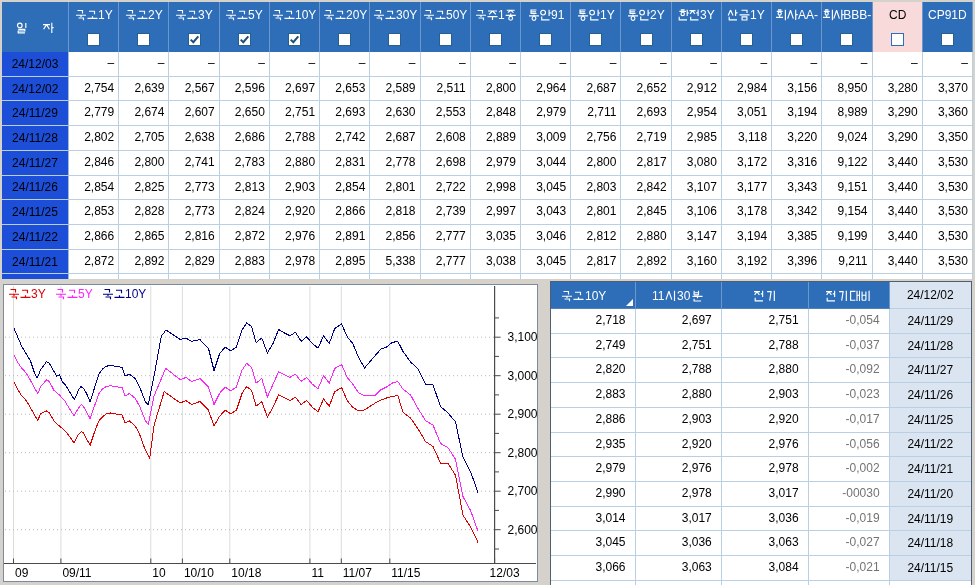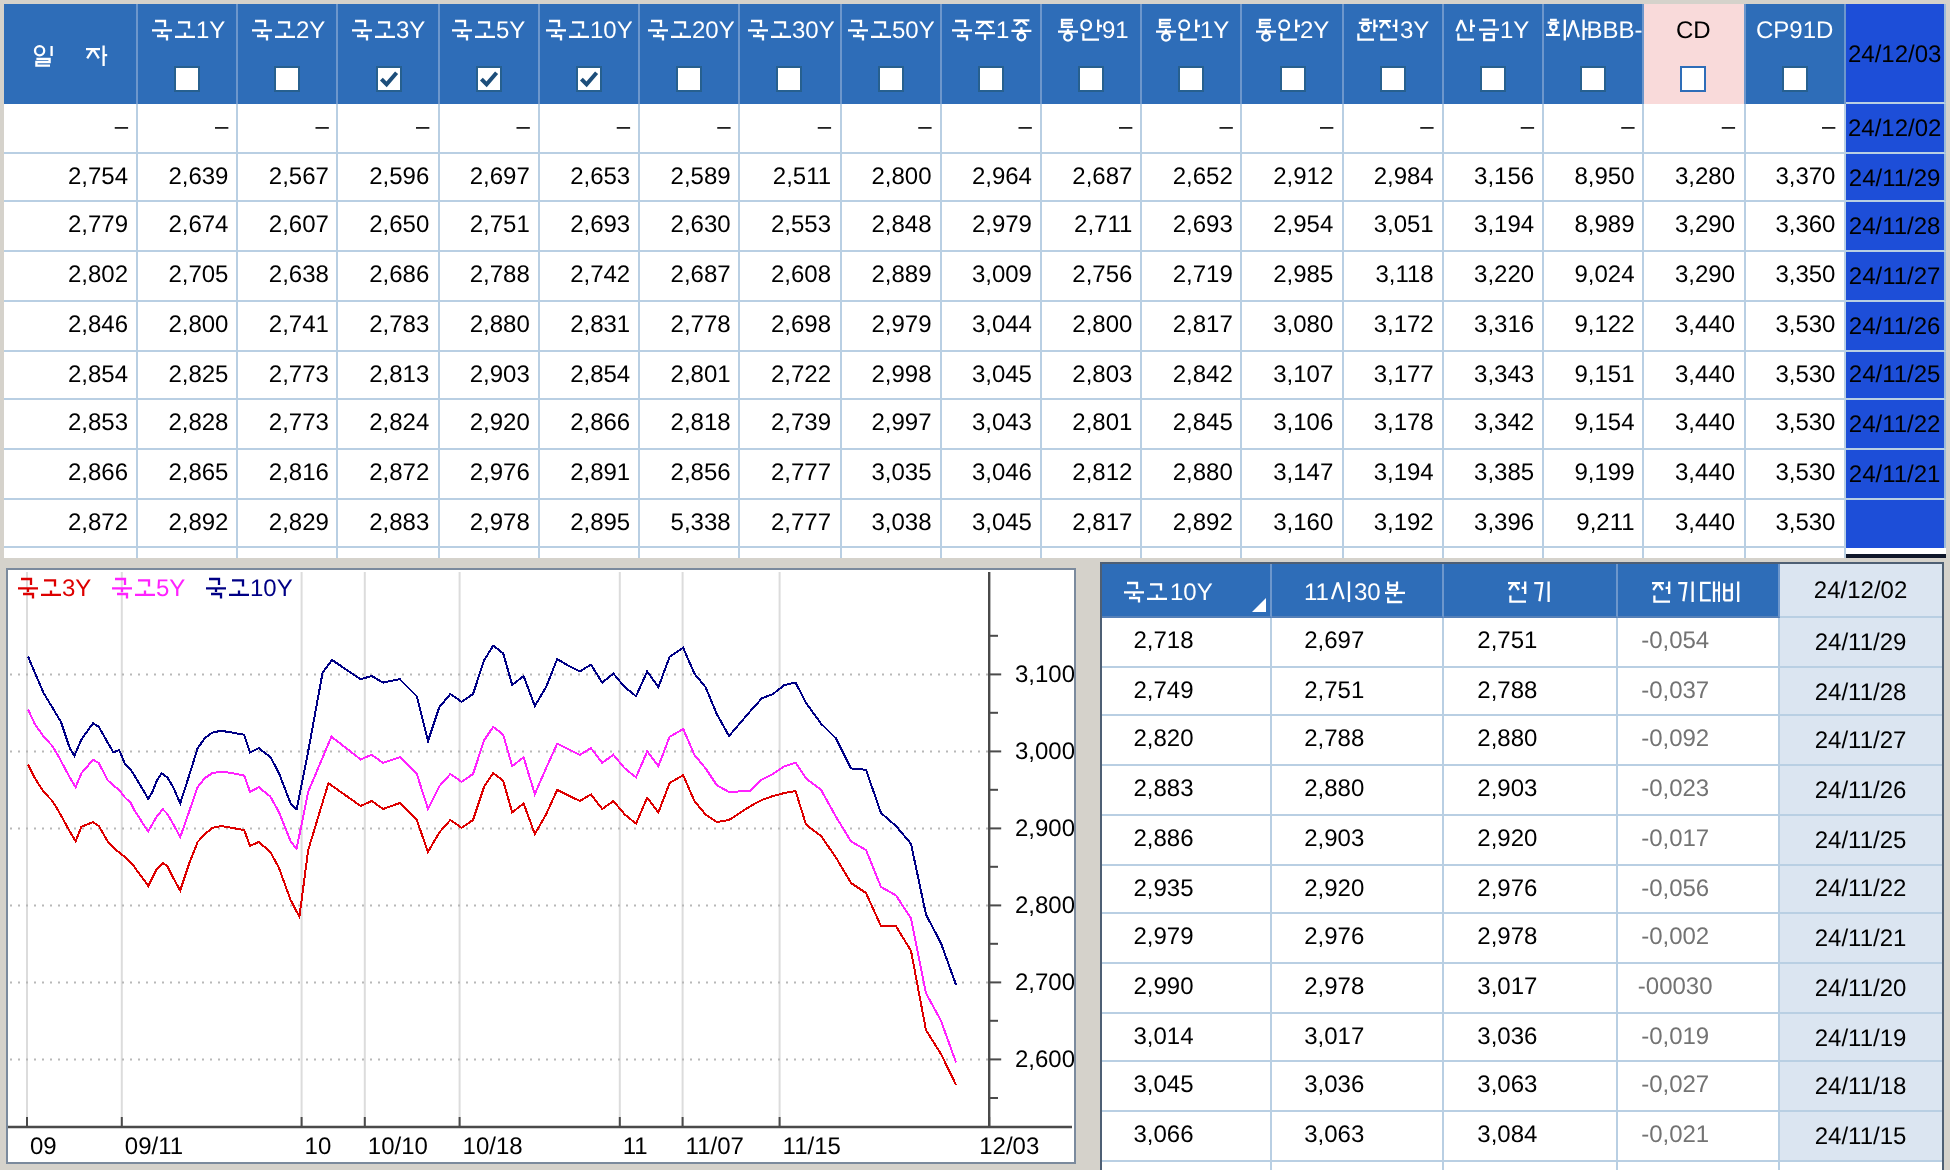--- a/index.html
+++ b/index.html
@@ -16,21 +16,21 @@
  display:flex;align-items:center;justify-content:center;overflow:hidden}
 .ncell{background:#fff;border-right:1px solid #b9cfe3;border-bottom:1px solid #b9cfe3;
  text-align:right;padding-right:4px;line-height:23.7px;overflow:hidden}
 #chartpanel{position:absolute;left:3px;top:284px;width:535px;height:298px;background:#fff;border:1px solid #7b8a9d}
 #rtable{position:absolute;left:550px;top:281px;width:422px;height:304px;overflow:hidden;
  border-left:1px solid #4e5f74;border-top:1px solid #4e5f74;border-right:1px solid #4e5f74;
  display:grid;grid-template-columns:84.5px 86.3px 86.8px 81px 82.4px;
  grid-template-rows:27px repeat(12,24.72px);background:#fff}
 .rhc{background:#2e6db8;border-right:1px solid #6d97cc;border-bottom:1px solid #5580b8;display:flex;align-items:center;justify-content:center;position:relative}
 .rdate{background:#dbe5f1;border-right:1px solid #9cbbd9;border-bottom:1px solid #b9cfe3;display:flex;align-items:center;justify-content:center}
-.rnum{background:#fff;border-right:1px solid #b9cfe3;border-bottom:1px solid #b9cfe3;text-align:center;padding-right:22px;line-height:23.7px}
+.rnum{background:#fff;border-right:1px solid #b9cfe3;border-bottom:1px solid #b9cfe3;text-align:right;padding-right:9px;line-height:23.7px}
 .rblue{color:#737373}
 .tri{position:absolute;right:2px;bottom:2px;width:0;height:0;border-left:7px solid transparent;border-bottom:7px solid #fff}
 
 </style></head><body>
 <svg width="0" height="0" style="position:absolute">
     <defs>
       <symbol id="g_guk" viewBox="0 0 12 12">
         <path d="M2.5,1.5 H7.5 V4.5 M1,6.2 H11 M6,6.2 V8 M3.5,9 H8.5 V11.2"></path>
       </symbol>
       <symbol id="g_go" viewBox="0 0 12 12">
@@ -261,20 +261,32 @@
       <svg style="margin-top:11.5px" width="13" height="13">
         <rect x="0.5" y="0.5" width="12" height="12" fill="#fff" stroke="#27608f"></rect>
       </svg>
     </div>
 <div class="hc">
       <span class="lab">
         <svg class="kl" width="38" height="13" viewBox="0 0 38 13" style="color:#fff" fill="none" stroke="currentColor" stroke-width="1.15" stroke-linecap="butt">
           <use href="#g_san" x="0.0" y="1" width="12" height="12"></use>
           <use href="#g_geum" x="11.5" y="1" width="12" height="12"></use>
           <text stroke="none" fill="currentColor" font-family="Liberation Sans,sans-serif" x="23.0" y="11" font-size="12">1Y</text>
+        </svg>
+      </span>
+      <svg style="margin-top:11.5px" width="13" height="13">
+        <rect x="0.5" y="0.5" width="12" height="12" fill="#fff" stroke="#27608f"></rect>
+      </svg>
+    </div>
+<div class="hc">
+      <span class="lab">
+        <svg class="kl" width="43" height="13" viewBox="0 0 43 13" style="color:#fff" fill="none" stroke="currentColor" stroke-width="1.15" stroke-linecap="butt">
+          <use href="#g_hoe" x="0.0" y="1" width="12" height="12"></use>
+          <use href="#g_sa" x="11.5" y="1" width="12" height="12"></use>
+          <text stroke="none" fill="currentColor" font-family="Liberation Sans,sans-serif" x="23.0" y="11" font-size="12">AA-</text>
         </svg>
       </span>
       <svg style="margin-top:11.5px" width="13" height="13">
         <rect x="0.5" y="0.5" width="12" height="12" fill="#fff" stroke="#27608f"></rect>
       </svg>
     </div>
 <div class="hc">
       <span class="lab">
         <svg class="kl" width="49" height="13" viewBox="0 0 49 13" style="color:#fff" fill="none" stroke="currentColor" stroke-width="1.15" stroke-linecap="butt">
           <use href="#g_hoe" x="0.0" y="1" width="12" height="12"></use>

